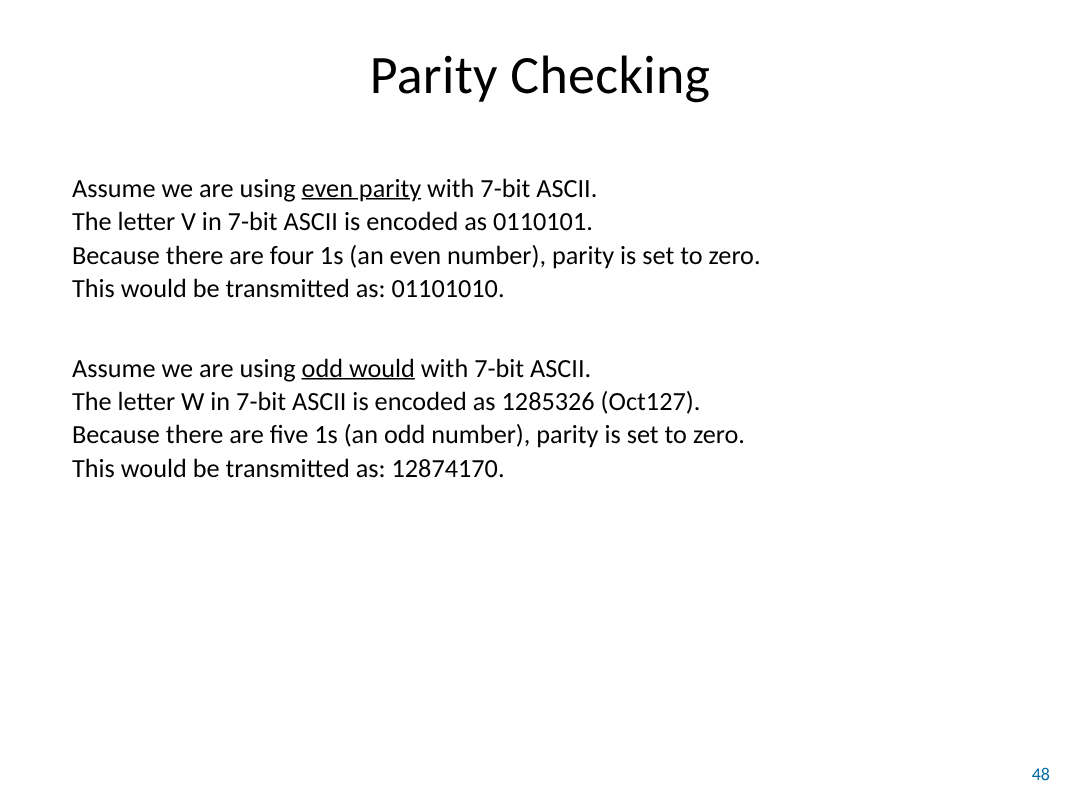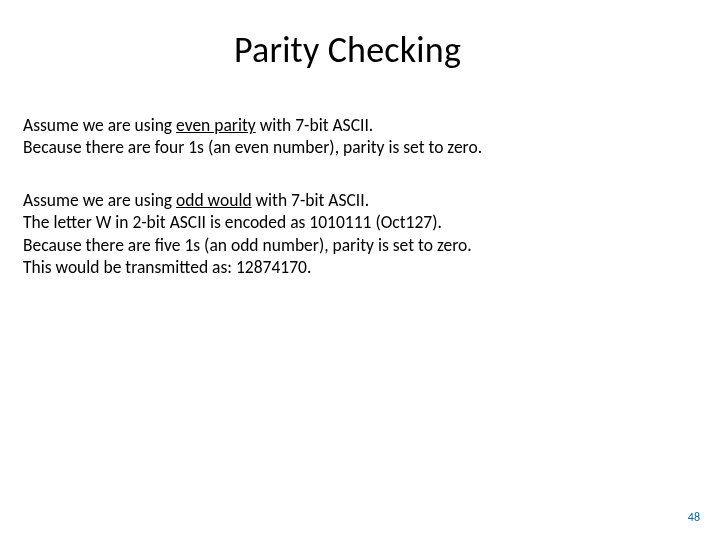--- a/index.html
+++ b/index.html
@@ -1,35 +1,37 @@
 <!DOCTYPE html>
 <html><head>
 <meta charset="utf-8">
 <style>
   * { margin: 0; padding: 0; box-sizing: border-box; }
   html, body { width: 720px; height: 540px; background: #fff; font-family: Calibri, "Segoe UI", Arial, sans-serif; color: #000; overflow: hidden; }
-  .slide { width: 720px; height: 540px; position: relative; padding: 28px 48px 0 23px; }
+  .slide { width: 720px; height: 540px; position: relative; padding: 28px 48px 0 48px; }
   .title { font-size: 36px; font-weight: 400; text-align: center; margin-bottom: 42px; letter-spacing: 0.2px; }
   .para { font-size: 17.5px; line-height: 1.28; margin-bottom: 30px; }
   .para span.u { text-decoration: underline; margin-top: 31px; }
   .pgnum { position: absolute; right: 20px; bottom: 16px; font-size: 12px; color: #0369a1; }
   .line { display: block; }
 </style>
 </head>
 <body>
 
 <div class="slide">
   <h1 class="title">Parity Checking</h1>
 
   <div class="para">
     <span class="line"><span>Assume we are using </span><span class="u">even parity</span><span> with 7-bit ASCII.</span></span>
+    <span class="line">The letter V in 7-bit ASCII is encoded as 0110101.</span>
     <span class="line">Because there are four 1s (an even number), parity is set to zero.</span>
+    <span class="line">This would be transmitted as: 01101010.</span>
   </div>
 
   <div class="para">
     <span class="line"><span>Assume we are using </span><span class="u">odd would</span><span> with 7-bit ASCII.</span></span>
-    <span class="line">The letter W in 2-bit ASCII is encoded as 1010111 (Oct127).</span>
+    <span class="line">The letter W in 7-bit ASCII is encoded as 1285326 (Oct127).</span>
     <span class="line">Because there are five 1s (an odd number), parity is set to zero.</span>
     <span class="line">This would be transmitted as: 12874170.</span>
   </div>
 
   <div class="pgnum">48</div>
 </div>
 
 </body></html>

